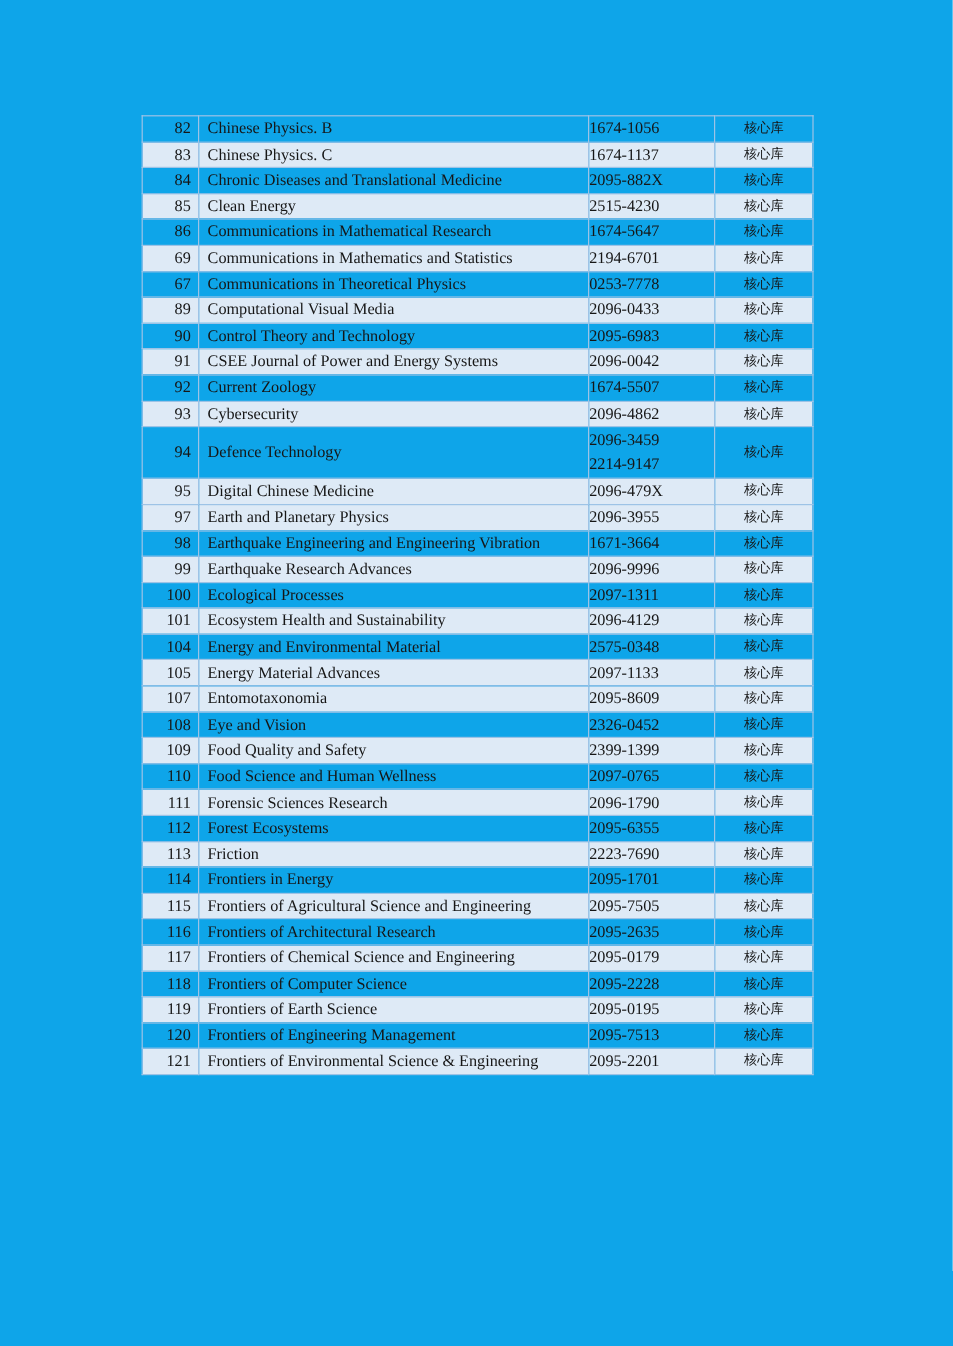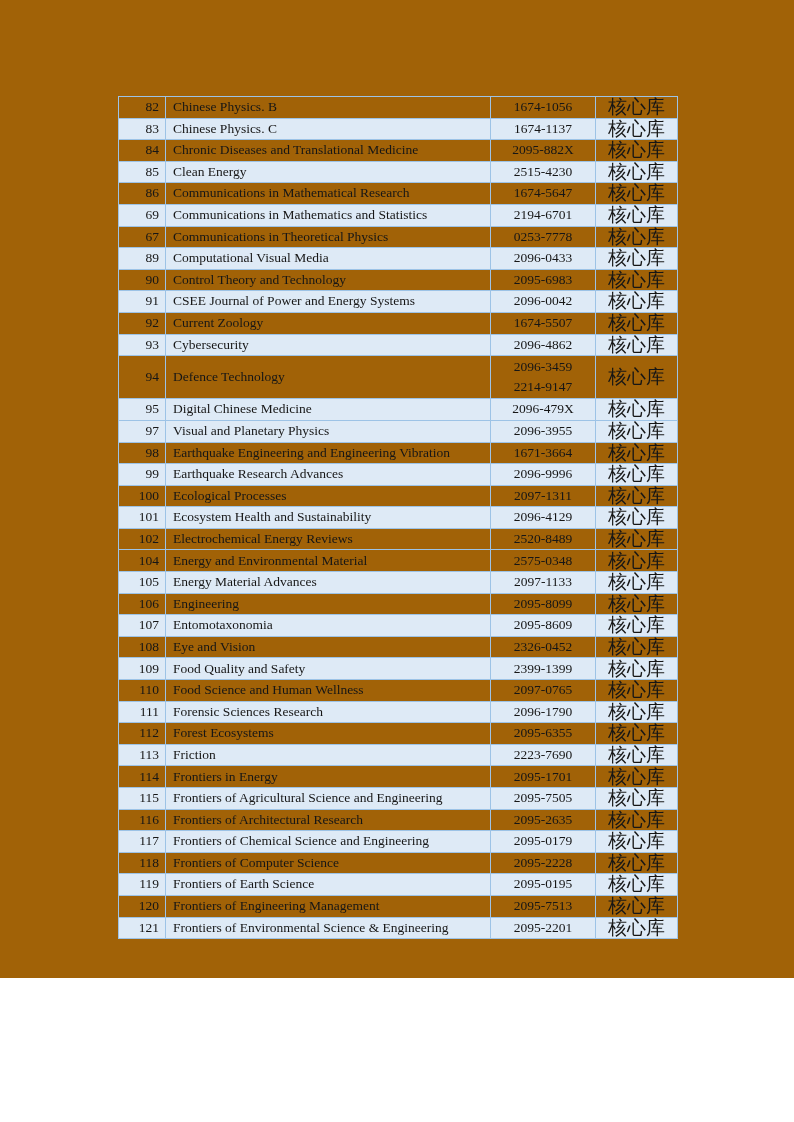--- a/index.html
+++ b/index.html
@@ -1,20 +1,20 @@
 <!DOCTYPE html>
 <html><head>
 <meta charset="utf-8">
 <style>
   html, body { margin: 0; padding: 0; background: #ffffff; }
   .page {
     position: relative;
     width: 794px;
-    height: 978px;
-    background: #a16207;
+    height: 1122px;
+    background: #0ea5e9;
     font-family: "Liberation Serif", "DejaVu Serif", serif;
     overflow: hidden;
   }
   table.journal-table {
     position: absolute;
     left: 118px;
     top: 96px;
     width: 559px;
     border-collapse: collapse;
     table-layout: fixed;
@@ -26,22 +26,22 @@
     vertical-align: middle;
     padding: 0;
     line-height: 20.4px;
     overflow: hidden;
   }
   .journal-table tr { height: 21.6px; }
   .journal-table tr.tall { height: 43.2px; }
   .journal-table tr.shaded td { background: #deeaf6; }
   td.c-num   { text-align: right;  padding-right: 6px; }
   td.c-name  { text-align: justify; text-justify: inter-word; padding-left: 7px; padding-right: 6px; }
-  td.c-issn  { text-align: center; }
-  td.c-status{ text-align: center; font-size: 19px; }
+  td.c-issn  { text-align: left; }
+  td.c-status{ text-align: center; font-size: 11px; }
 </style>
 </head>
 <body>
 
 <div class="page">
   <table class="journal-table">
     <colgroup>
       <col style="width:47px">
       <col style="width:325px">
       <col style="width:105px">
@@ -156,21 +156,21 @@
         <tr class="shaded">
           <td class="c-num">95</td>
           <td class="c-name">Digital Chinese Medicine</td>
           <td class="c-issn">
             <div>2096-479X</div>
           </td>
           <td class="c-status">核心库</td>
         </tr>
         <tr class="shaded">
           <td class="c-num">97</td>
-          <td class="c-name">Visual and Planetary Physics</td>
+          <td class="c-name">Earth and Planetary Physics</td>
           <td class="c-issn">
             <div>2096-3955</div>
           </td>
           <td class="c-status">核心库</td>
         </tr>
         <tr>
           <td class="c-num">98</td>
           <td class="c-name">Earthquake Engineering and Engineering Vibration</td>
           <td class="c-issn">
             <div>1671-3664</div>
@@ -195,48 +195,32 @@
         </tr>
         <tr class="shaded">
           <td class="c-num">101</td>
           <td class="c-name">Ecosystem Health and Sustainability</td>
           <td class="c-issn">
             <div>2096-4129</div>
           </td>
           <td class="c-status">核心库</td>
         </tr>
         <tr>
-          <td class="c-num">102</td>
-          <td class="c-name">Electrochemical Energy Reviews</td>
-          <td class="c-issn">
-            <div>2520-8489</div>
-          </td>
-          <td class="c-status">核心库</td>
-        </tr>
-        <tr>
           <td class="c-num">104</td>
           <td class="c-name">Energy and Environmental Material</td>
           <td class="c-issn">
             <div>2575-0348</div>
           </td>
           <td class="c-status">核心库</td>
         </tr>
         <tr class="shaded">
           <td class="c-num">105</td>
           <td class="c-name">Energy Material Advances</td>
           <td class="c-issn">
             <div>2097-1133</div>
-          </td>
-          <td class="c-status">核心库</td>
-        </tr>
-        <tr>
-          <td class="c-num">106</td>
-          <td class="c-name">Engineering</td>
-          <td class="c-issn">
-            <div>2095-8099</div>
           </td>
           <td class="c-status">核心库</td>
         </tr>
         <tr class="shaded">
           <td class="c-num">107</td>
           <td class="c-name">Entomotaxonomia</td>
           <td class="c-issn">
             <div>2095-8609</div>
           </td>
           <td class="c-status">核心库</td>

